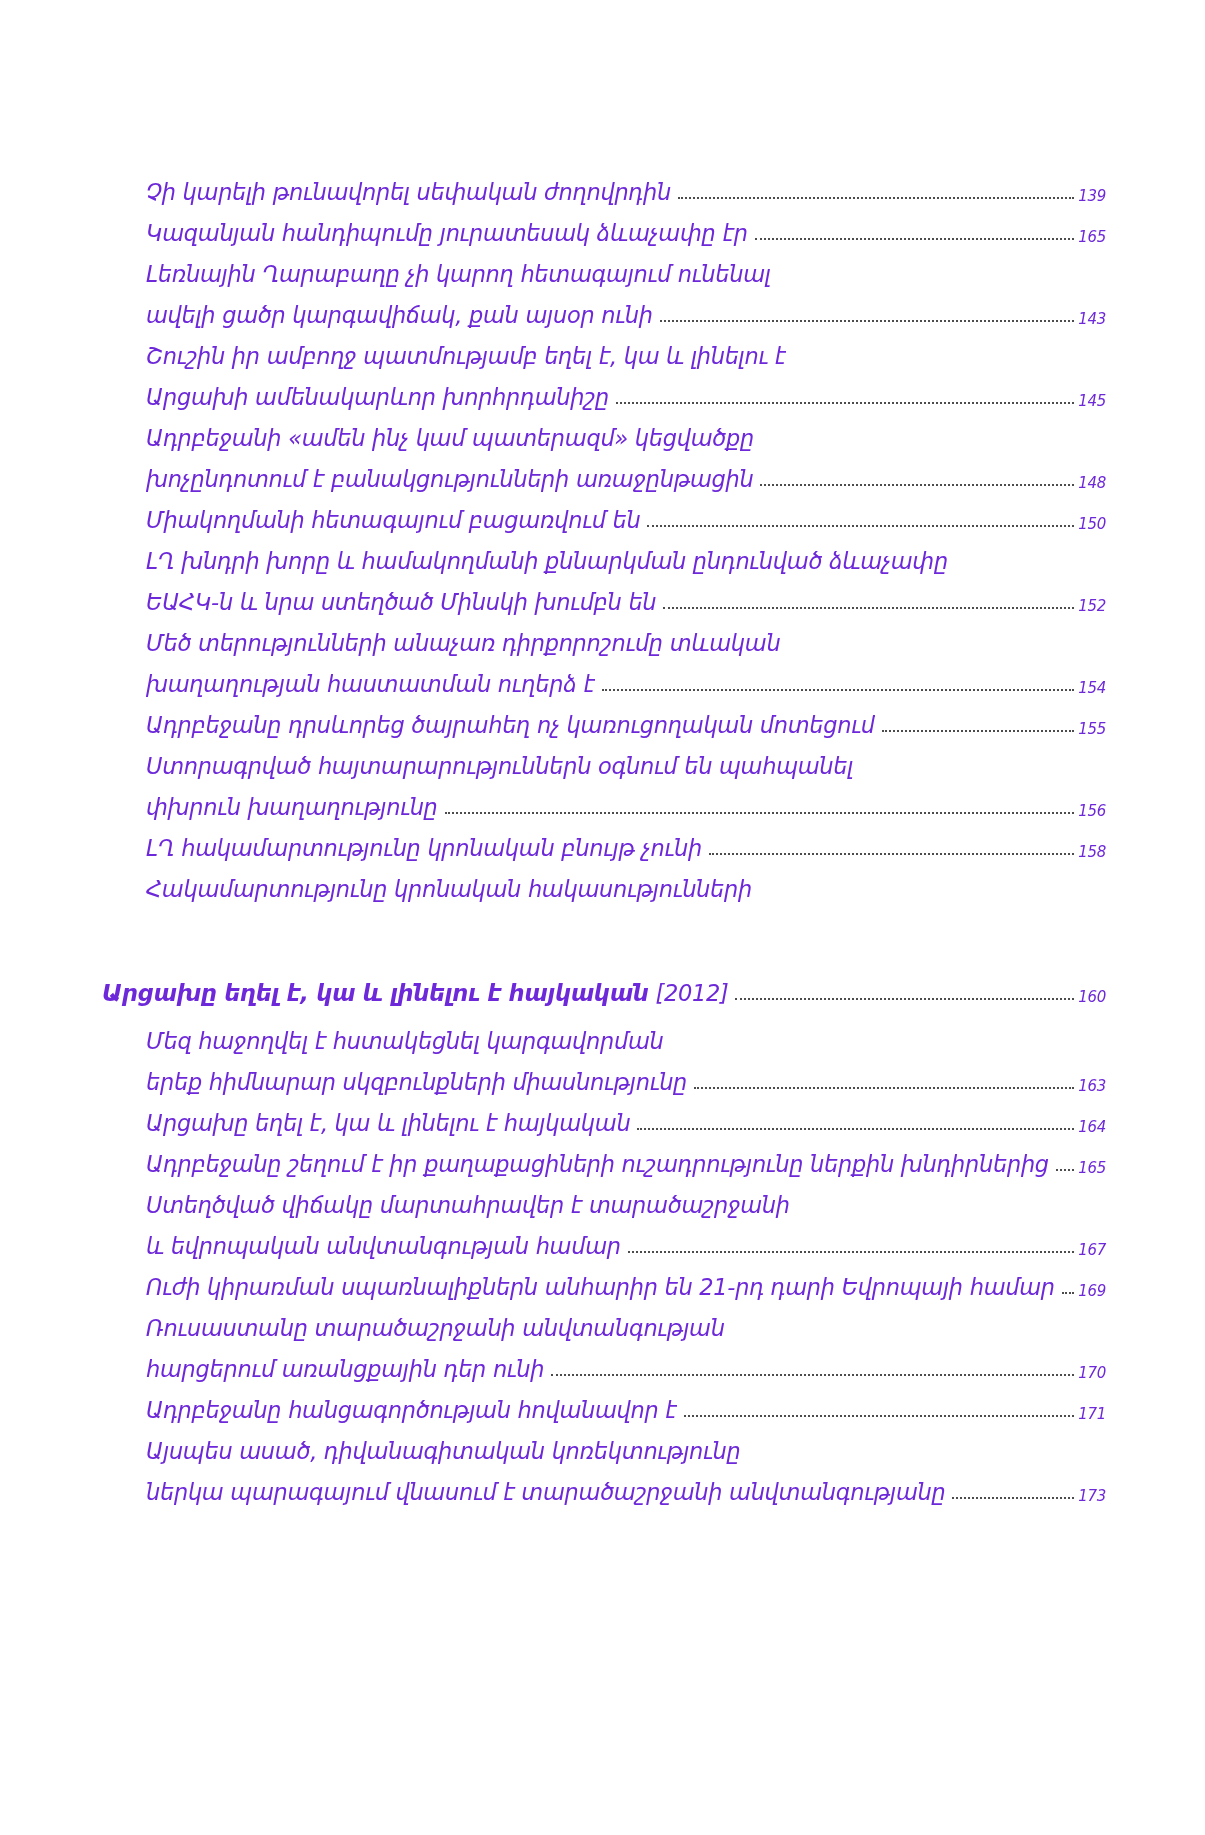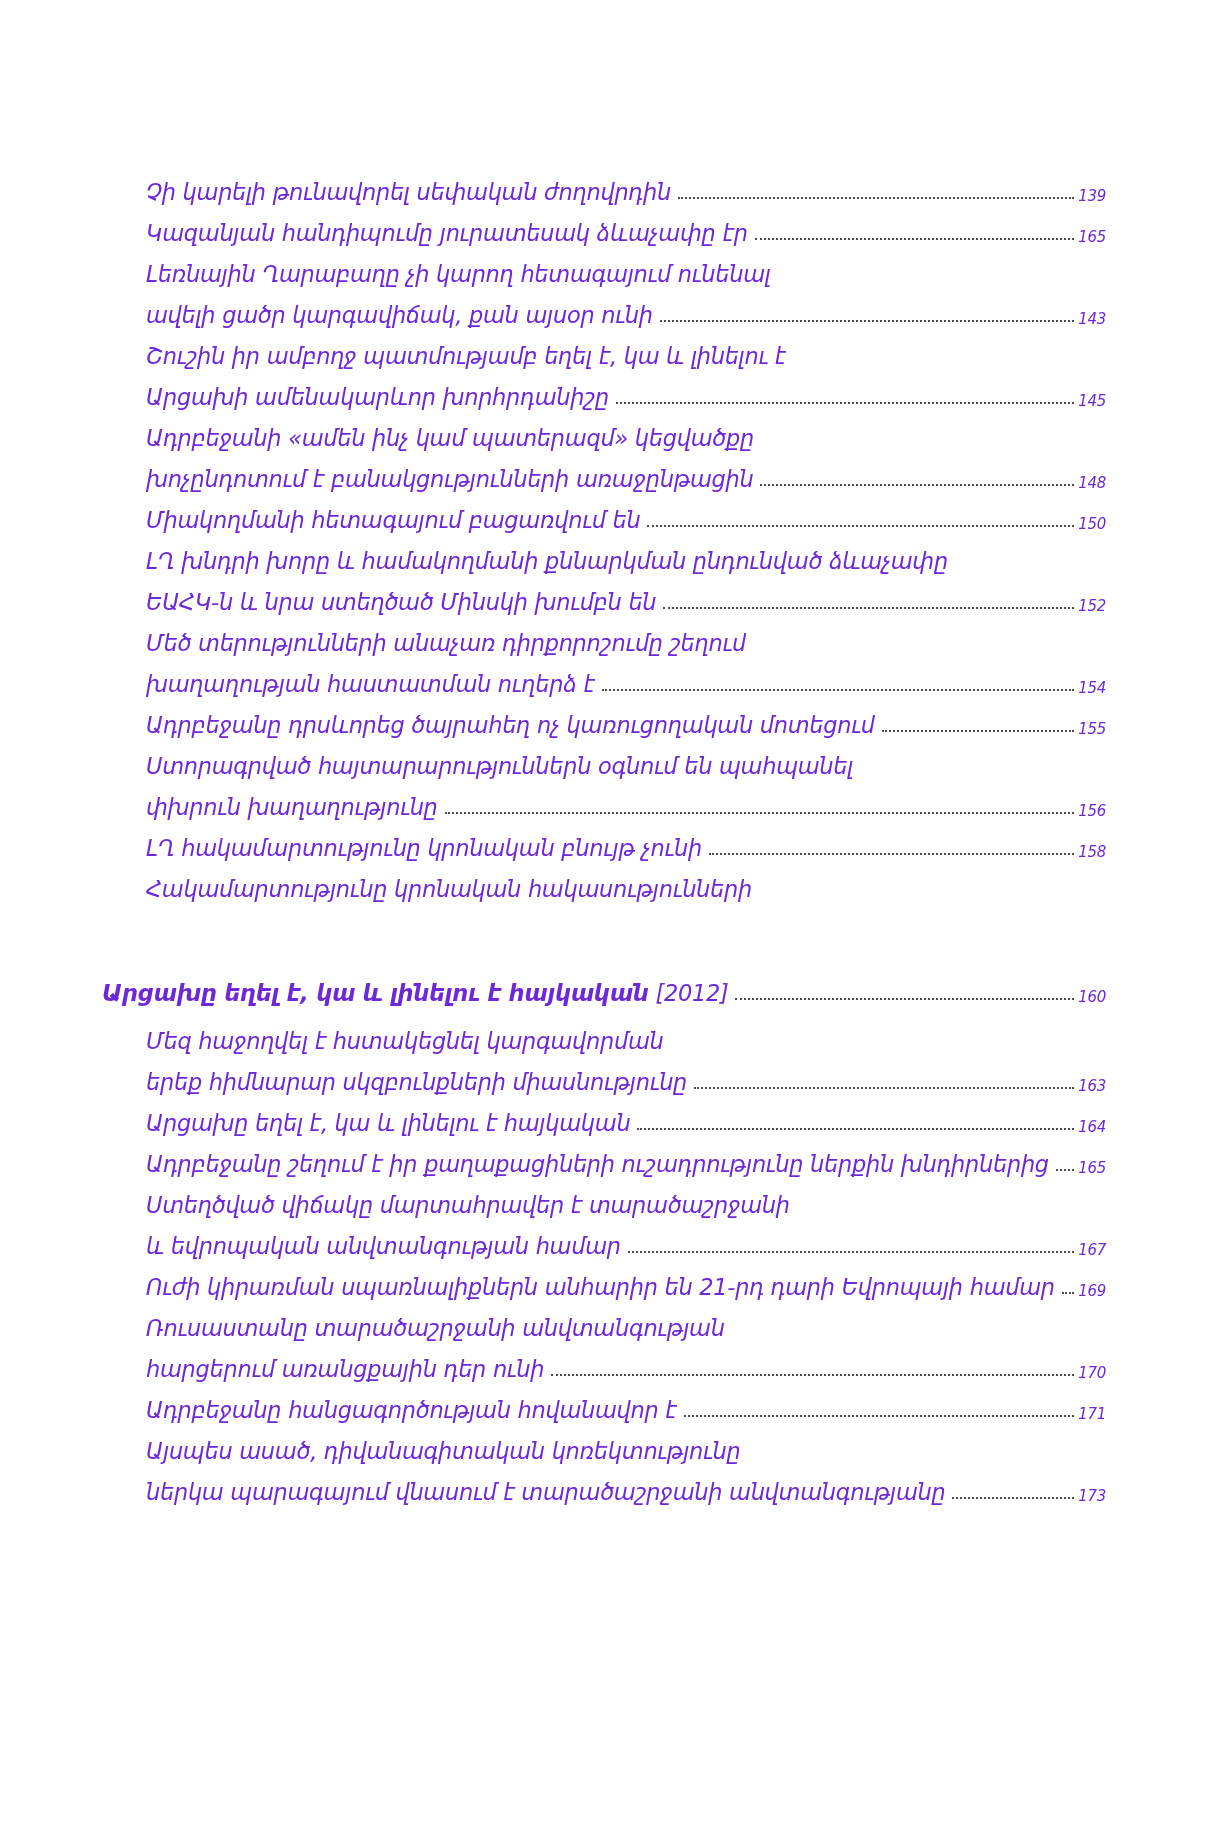--- a/index.html
+++ b/index.html
@@ -115,21 +115,21 @@
           <span class="txt">ԼՂ խնդրի խորը և համակողմանի քննարկման ընդունված ձևաչափը</span>
         </div>
         <div class="toc-line">
           <span class="txt">ԵԱՀԿ-ն և նրա ստեղծած Մինսկի խումբն են</span>
           <span class="leader"></span>
           <span class="pagenum">152</span>
         </div>
       </div>
       <div class="entry">
         <div class="toc-line">
-          <span class="txt">Մեծ տերությունների անաչառ դիրքորոշումը շեղում</span>
+          <span class="txt">Մեծ տերությունների անաչառ դիրքորոշումը տևական</span>
         </div>
         <div class="toc-line">
           <span class="txt">խաղաղության հաստատման ուղերձ է</span>
           <span class="leader"></span>
           <span class="pagenum">154</span>
         </div>
       </div>
       <div class="entry">
         <div class="toc-line">
           <span class="txt">Ադրբեջանը դրսևորեց ծայրահեղ ոչ կառուցողական մոտեցում</span>

